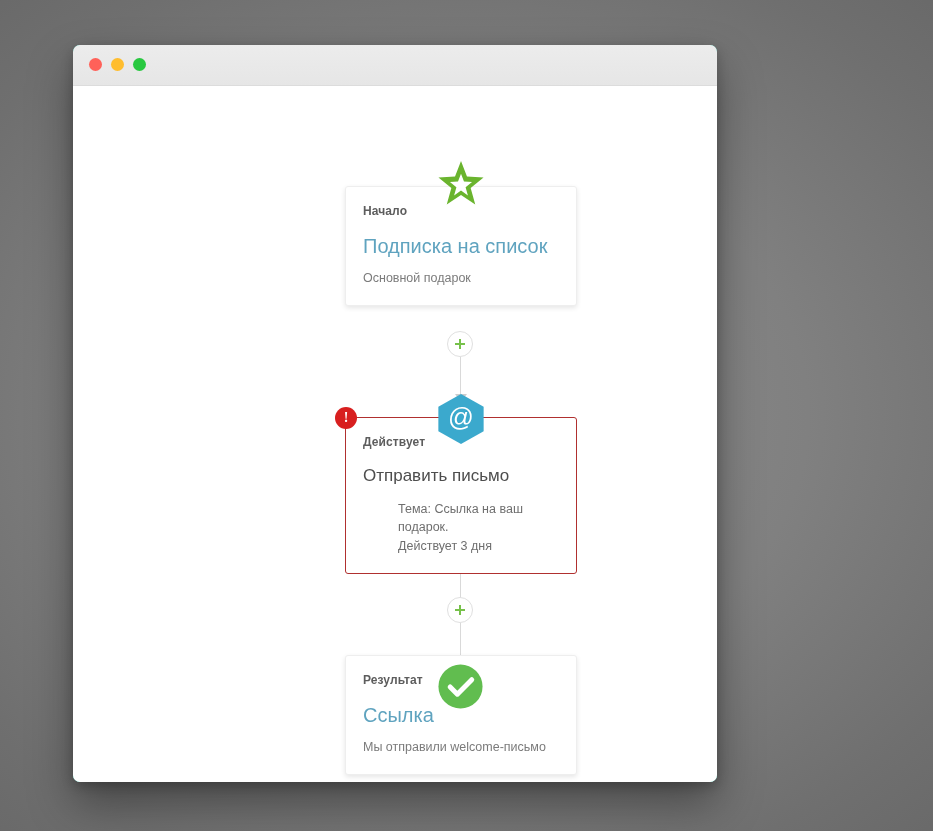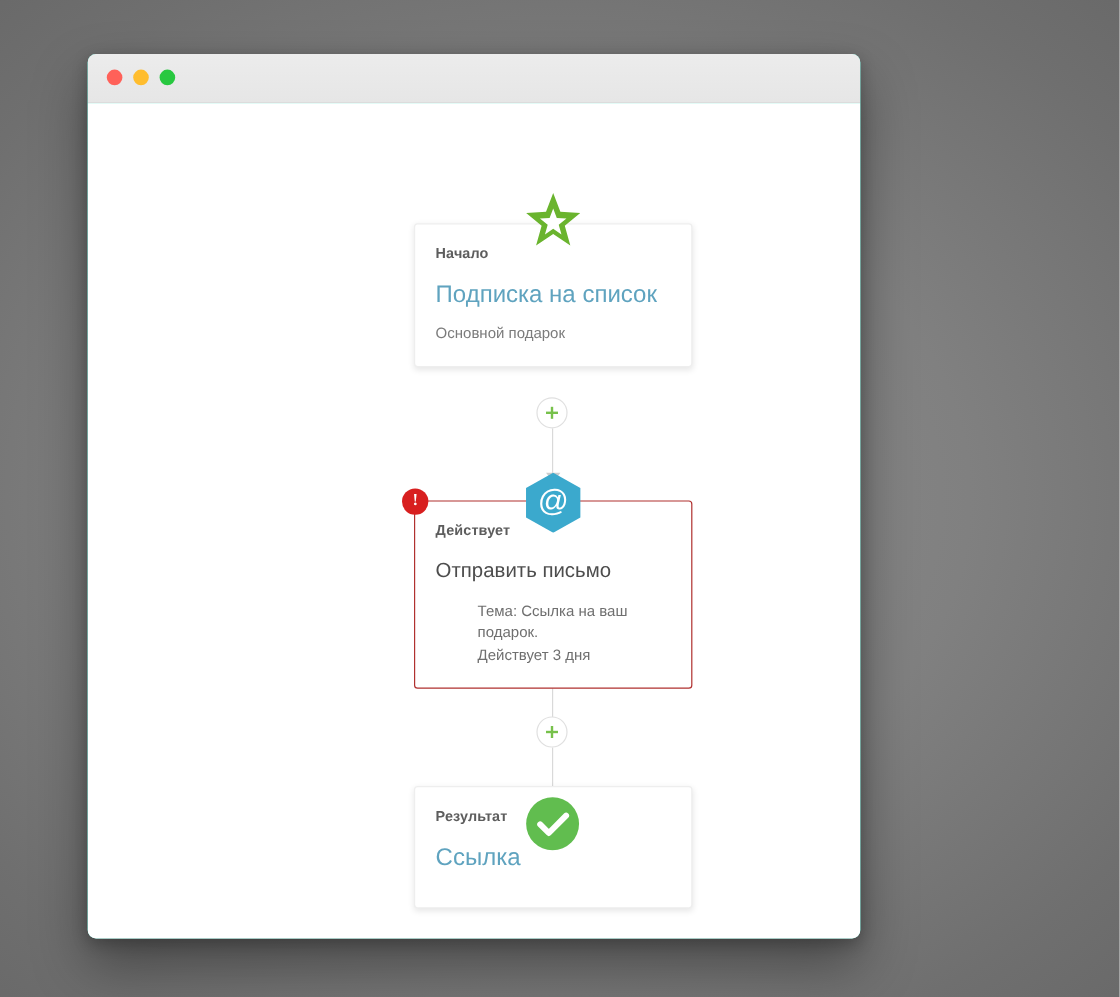--- a/index.html
+++ b/index.html
@@ -225,20 +225,21 @@
     <div class="node-icon" style="left:364px;top:308px;width:48px;height:50px;">
       <svg width="48" height="50" viewBox="0 0 100 106">
         <path d="M50 0 L98 27 L98 79 L50 106 L2 79 L2 27 Z" fill="#3ba9cd"></path>
         <text x="50" y="68" text-anchor="middle" font-family="Liberation Sans, sans-serif" font-size="54" fill="#ffffff">@</text>
       </svg>
     </div>
 
     <div class="card" style="top:569px;">
       <p class="card-kicker">Результат</p>
       <p class="card-title">Ссылка</p>
+      <p class="card-sub">Мы отправили welcome-письмо</p>
     </div>
 
     <div class="node-icon" style="left:365px;top:578px;width:45px;height:45px;">
       <svg width="45" height="45" viewBox="0 0 100 100">
         <circle cx="50" cy="50" r="49" fill="#61bd4f"></circle>
         <path d="M27 51 L43 67 L75 35" fill="none" stroke="#ffffff" stroke-width="11" stroke-linecap="round" stroke-linejoin="round"></path>
       </svg>
     </div>
 
   </div>

